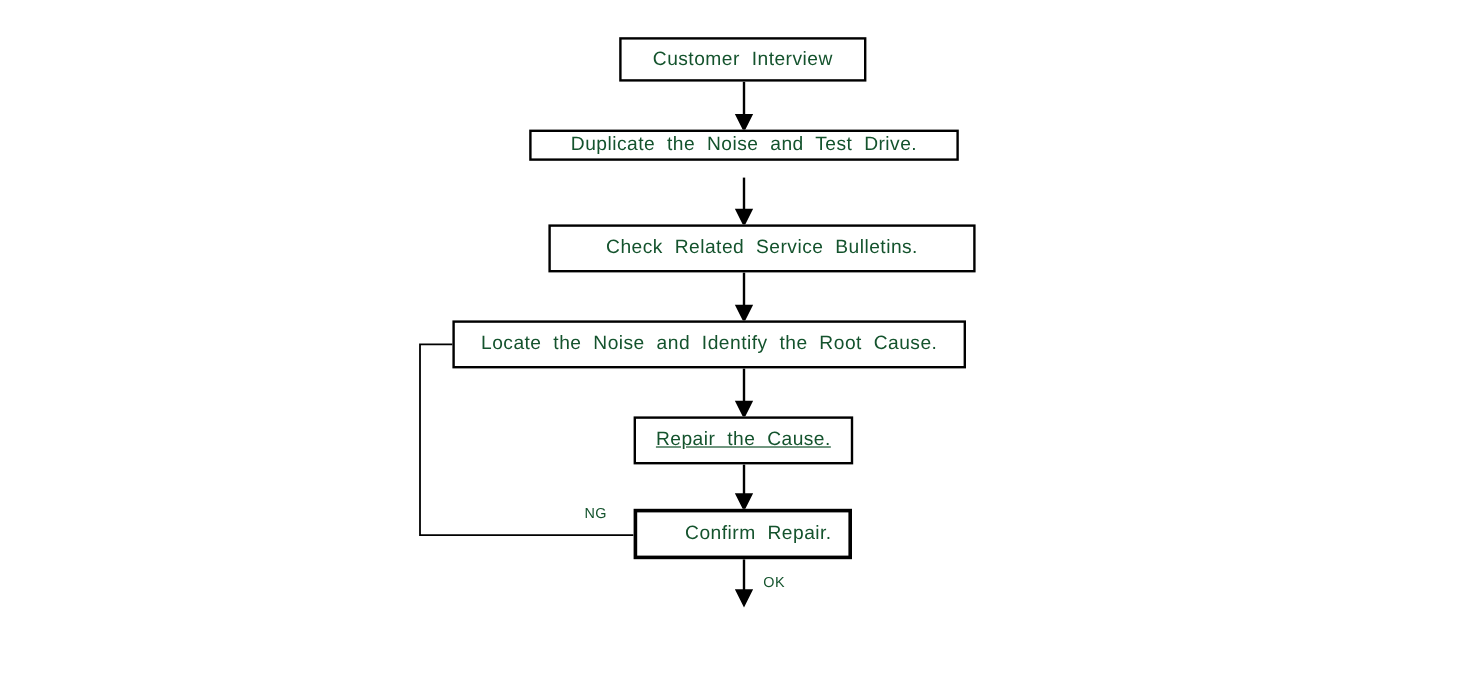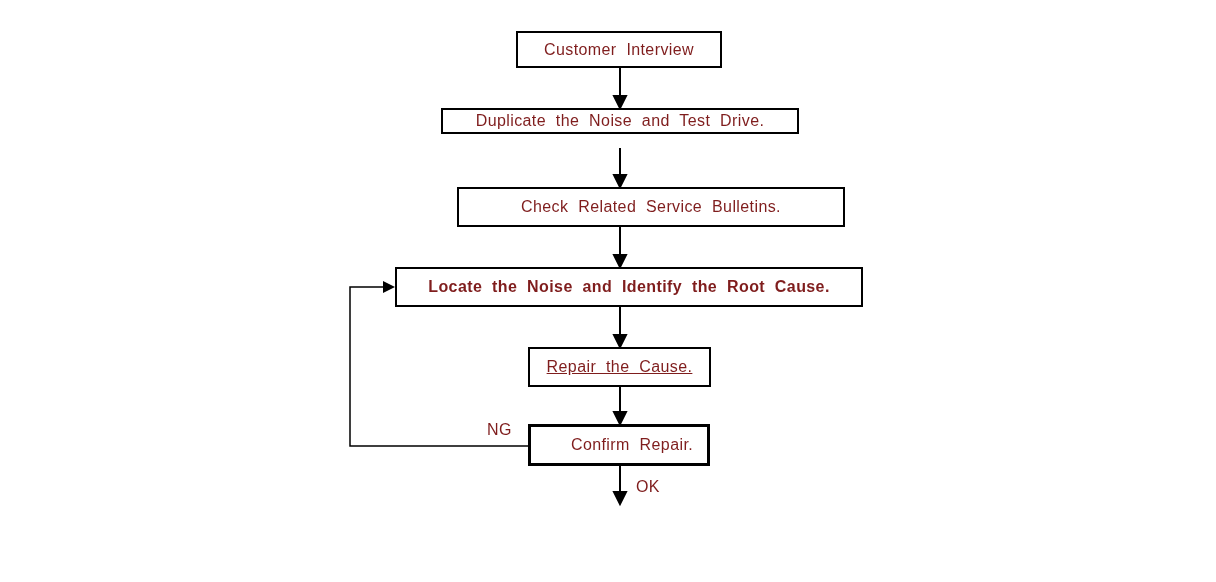--- a/index.html
+++ b/index.html
@@ -6,21 +6,21 @@
     margin: 0;
     padding: 0;
     background: #ffffff;
   }
   .canvas {
     position: relative;
     width: 1216px;
     height: 582px;
     background: #ffffff;
     font-family: "Liberation Sans", "DejaVu Sans", sans-serif;
-    color: #7f1d1d;
+    color: #14532d;
     overflow: hidden;
   }
   .connectors {
     position: absolute;
     left: 0;
     top: 0;
     width: 1216px;
     height: 582px;
   }
   .node {
@@ -37,28 +37,28 @@
     word-spacing: 5px;
     white-space: nowrap;
   }
   .node.thick {
     border-width: 3px;
     padding-left: 26px;
   }
   
   .n0 { left: 516px; top: 31px;  width: 206px; height: 37px; }
   .n1 { left: 441px; top: 108px; width: 358px; height: 26px; }
-  .n2 { left: 457px; top: 187px; width: 388px; height: 40px; }
-  .n3 { left: 395px; top: 267px; width: 468px; height: 40px; font-weight: bold; }
+  .n2 { left: 457px; top: 187px; width: 356px; height: 40px; }
+  .n3 { left: 377px; top: 267px; width: 428px; height: 40px; }
   .n4 { left: 528px; top: 347px; width: 183px; height: 40px; text-decoration: underline; }
   .n5 { left: 528px; top: 424px; width: 182px; height: 42px; }
   .n6 { left: 528px; top: 504px; width: 184px; height: 41px; }
   .edge-label {
     position: absolute;
-    font-size: 16px;
+    font-size: 12px;
     letter-spacing: 0.4px;
   }
   .edge-label.ng { left: 487px; top: 421px; }
   .edge-label.ok { left: 636px; top: 478px; }
 </style>
 </head>
 <body>
 
 <div class="canvas">
 

